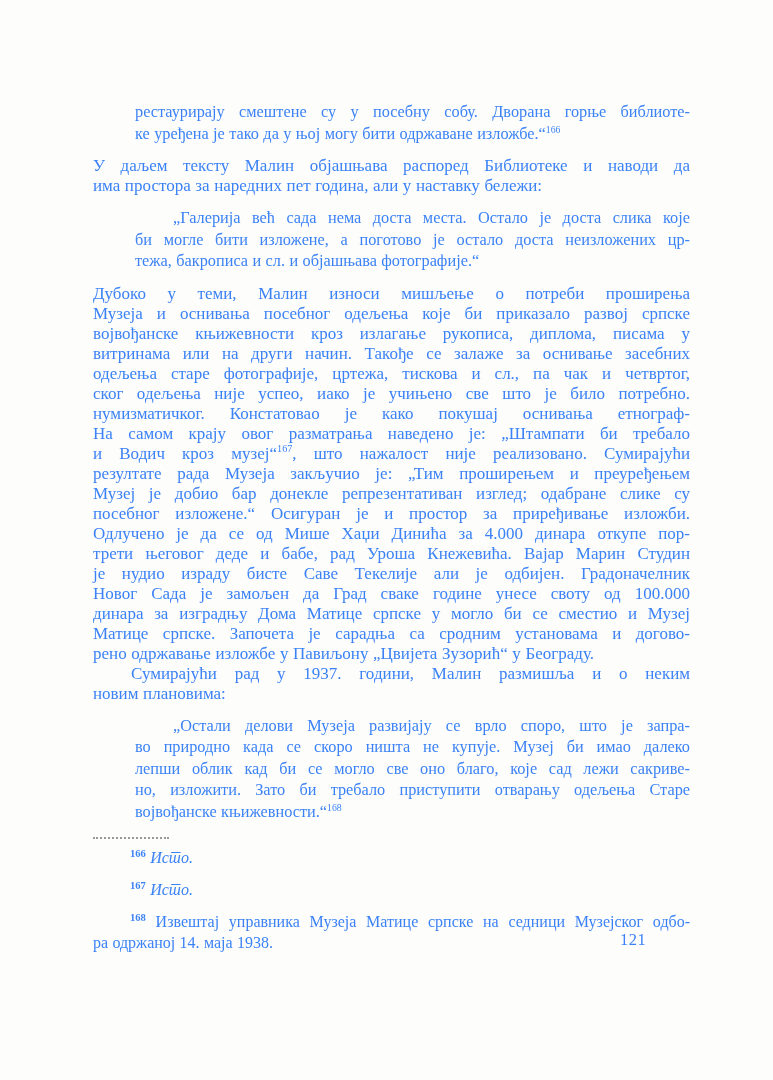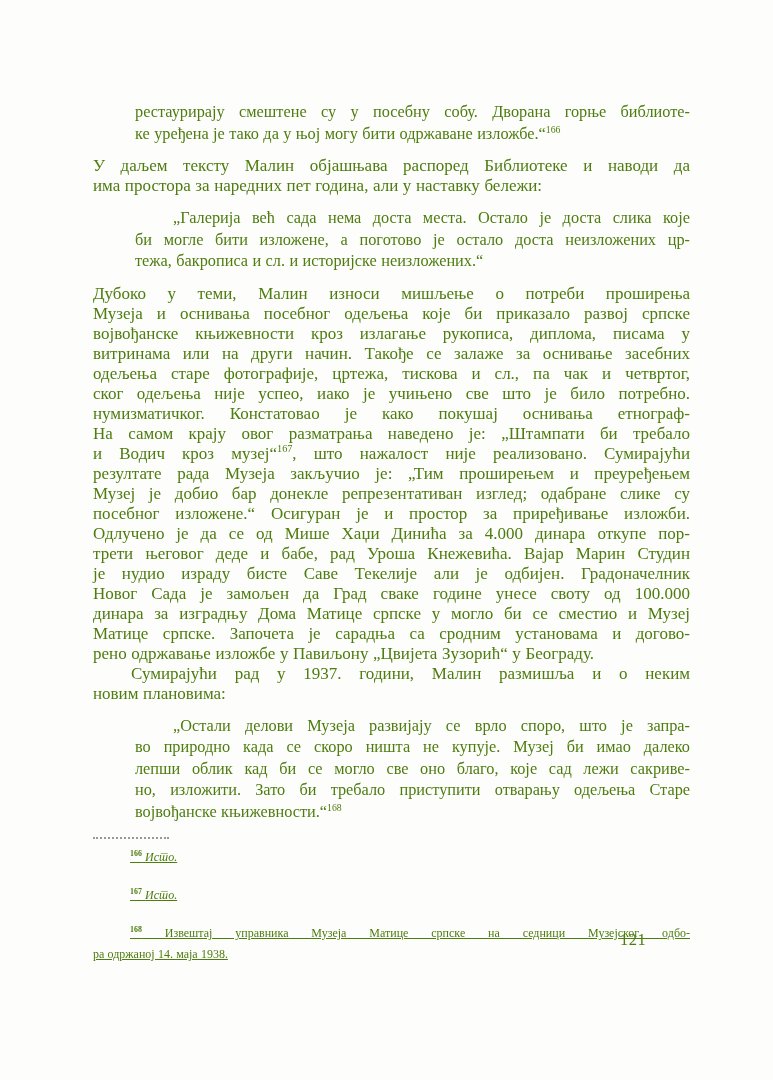--- a/index.html
+++ b/index.html
@@ -7,21 +7,21 @@
     margin: 0;
     padding: 0;
     background: #fdfdfb;
   }
   .page {
     position: relative;
     width: 773px;
     height: 1080px;
     background: #fdfdfb;
     font-family: "Liberation Serif", "DejaVu Serif", serif;
-    color: #4d7c0f;
+    color: #3b82f6;
     overflow: hidden;
     -webkit-font-smoothing: antialiased;
   }
   .column {
     position: absolute;
     left: 93px;
     top: 101px;
     width: 597px;
   }
   
@@ -51,25 +51,24 @@
     letter-spacing: 0;
   }
 
   .fn-sep {
     width: 76px;
     height: 0;
     border-top: 2px dotted #9a9a94;
     margin: 15px 0 8px 0;
   }
   .footnote {
-    font-size: 12px;
+    font-size: 16px;
     line-height: 21px;
-    text-decoration: underline;
   }
-  .footnote + .footnote { margin-top: 17px; }
+  .footnote + .footnote { margin-top: 11px; }
   .footnote .line.ind { text-indent: 37px; }
   .footnote sup.fnref { font-weight: bold; font-size: 0.66em; }
   .footnote i { font-style: italic; }
 
   .pagenum {
     position: absolute;
     top: 930px;
     left: 620px;
     width: 40px;
     font-size: 16.5px;
@@ -87,21 +86,21 @@
           <div class="line">рестаурирају смештене су у посебну собу. Дворана горње библиоте-</div>
           <div class="line last">ке уређена је тако да у њој могу бити одржаване изложбе.“<sup class="fnref">166</sup></div>
         </div>
         <div class="blk para">
           <div class="line">У даљем тексту Малин објашњава распоред Библиотеке и наводи да</div>
           <div class="line last">има простора за наредних пет година, али у наставку бележи:</div>
         </div>
         <div class="blk quote">
           <div class="line ind">„Галерија већ сада нема доста места. Остало је доста слика које</div>
           <div class="line">би могле бити изложене, а поготово је остало доста неизложених цр-</div>
-          <div class="line last">тежа, бакрописа и сл. и историјске неизложених.“</div>
+          <div class="line last">тежа, бакрописа и сл. и објашњава фотографије.“</div>
         </div>
         <div class="blk para">
           <div class="line">Дубоко у теми, Малин износи мишљење о потреби проширења</div>
           <div class="line">Музеја и оснивања посебног одељења које би приказало развој српске</div>
           <div class="line">војвођанске књижевности кроз излагање рукописа, диплома, писама у</div>
           <div class="line">витринама или на други начин. Такође се залаже за оснивање засебних</div>
           <div class="line">одељења старе фотографије, цртежа, тискова и сл., па чак и четвртог,</div>
           <div class="line">ског одељења није успео, иако је учињено све што је било потребно.</div>
           <div class="line">нумизматичког. Констатовао је како покушај оснивања етнограф-</div>
           <div class="line">На самом крају овог разматрања наведено је: „Штампати би требало</div>

